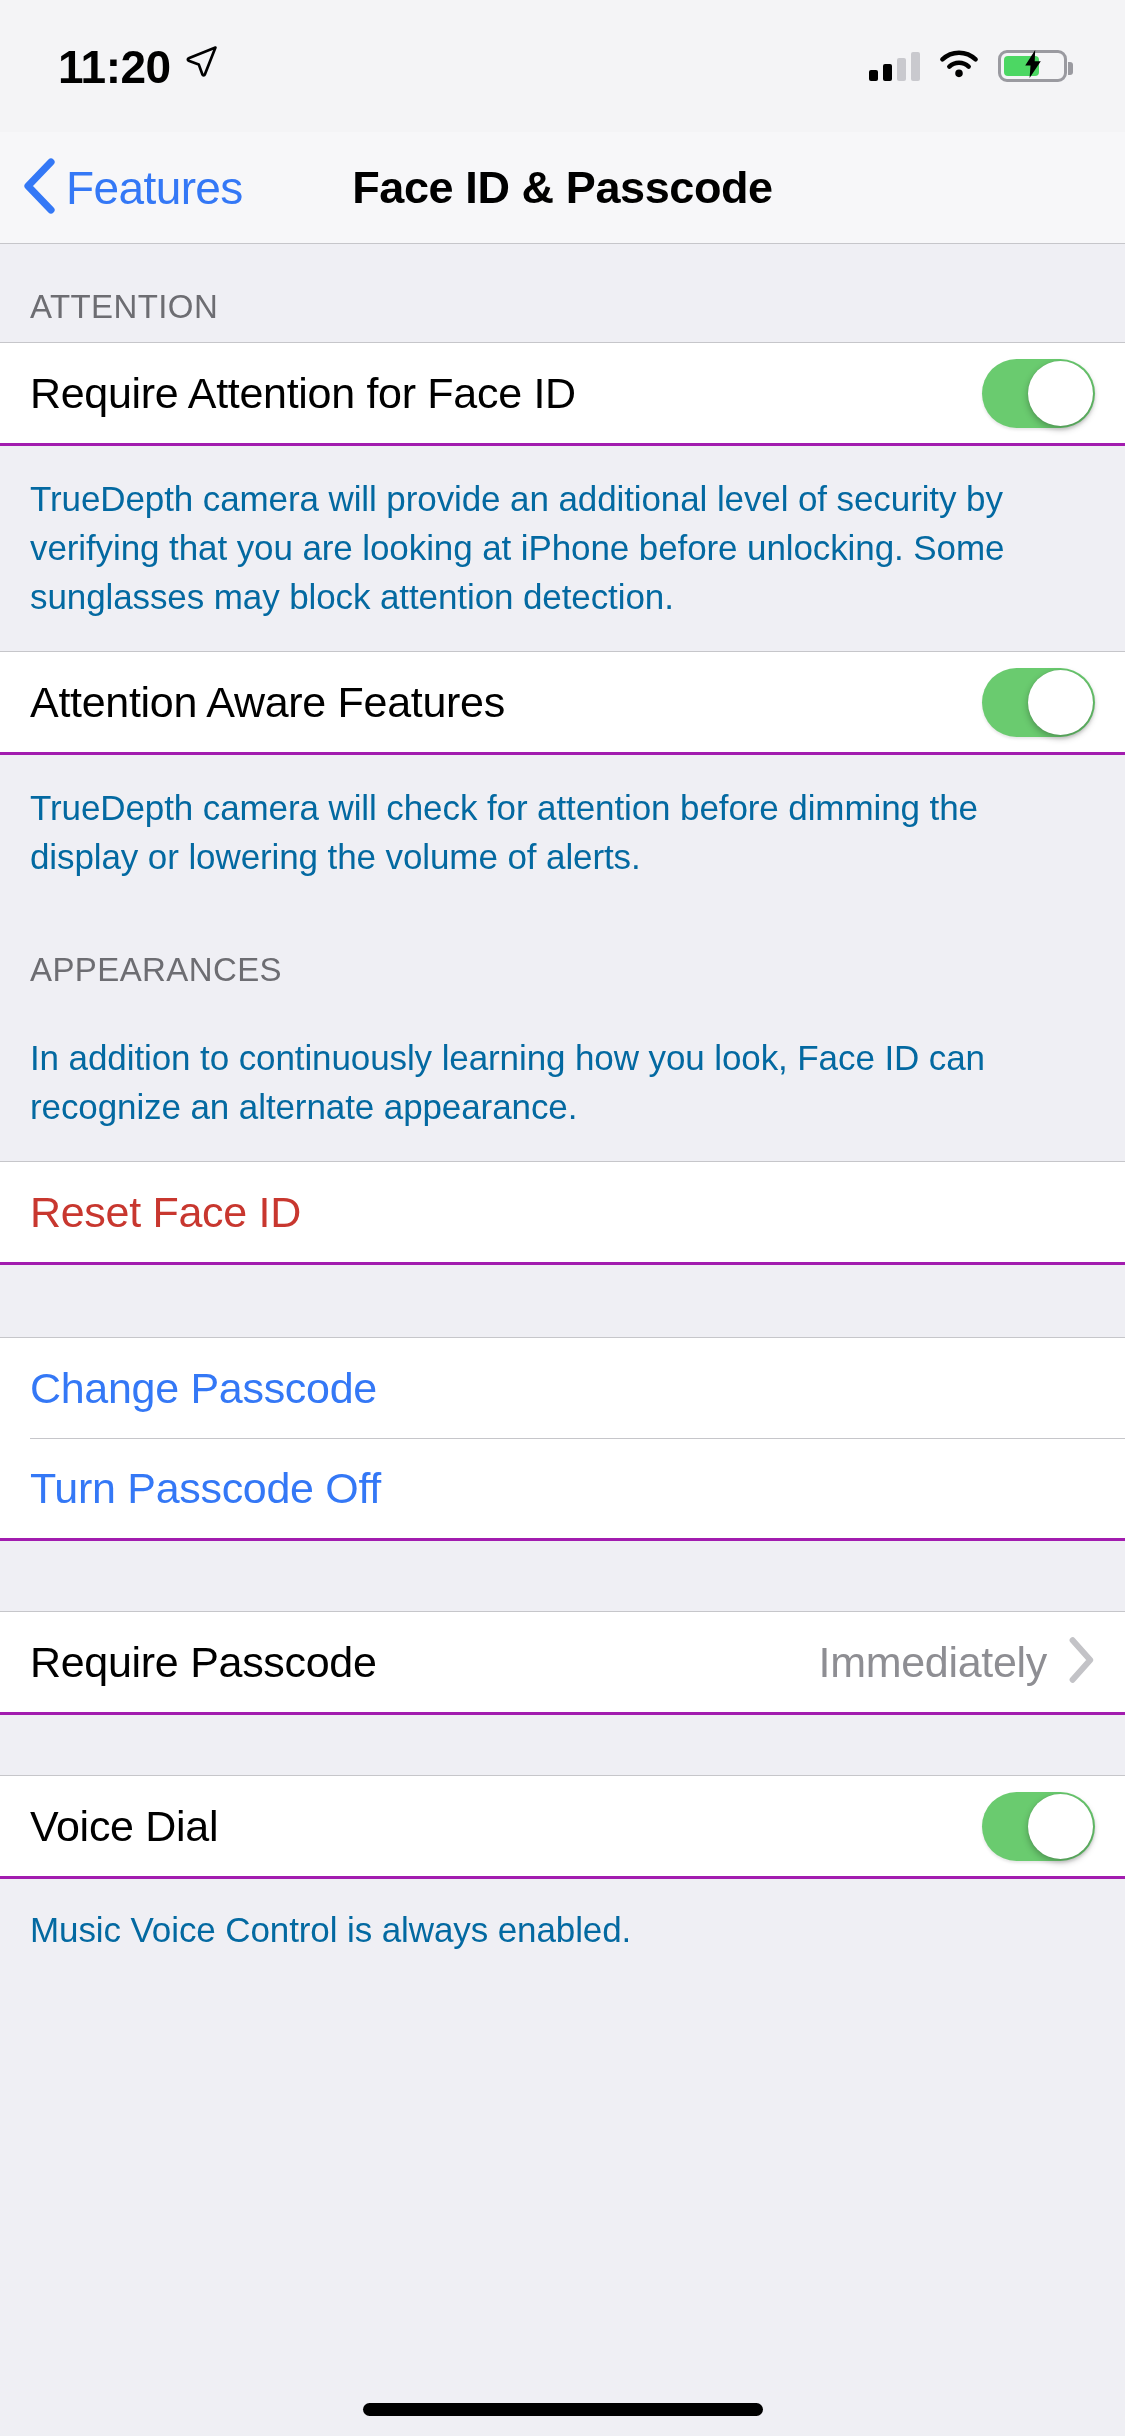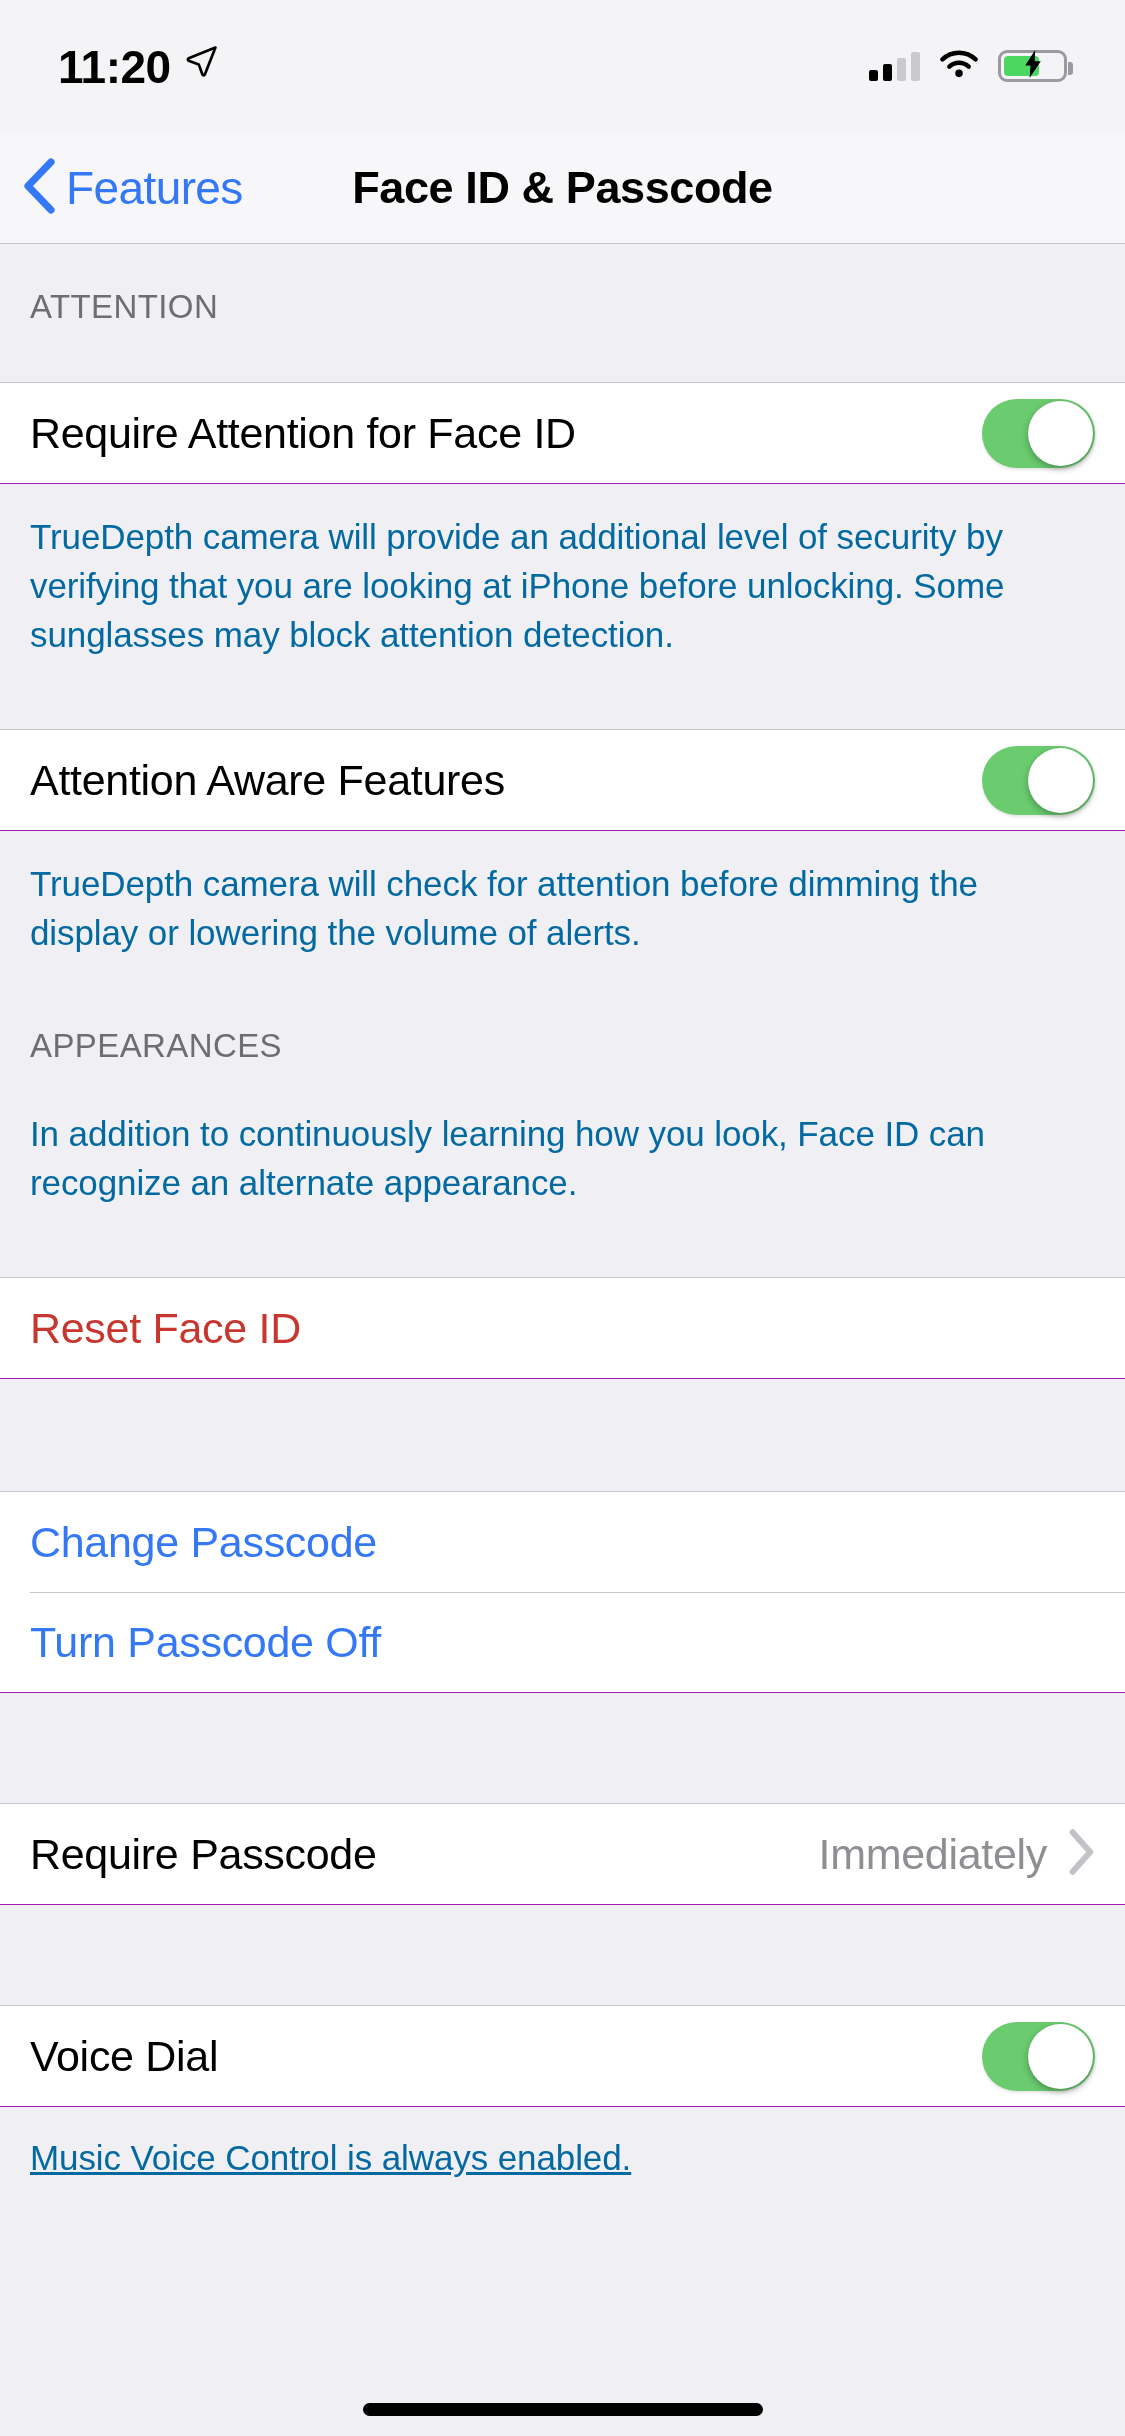--- a/index.html
+++ b/index.html
@@ -139,22 +139,21 @@
     font-size: 33px;
     color: #6D6D72;
     letter-spacing: 0.4px;
     text-transform: uppercase;
   }
   .group-header.tight { padding-top: 40px; }
 
   .cell-group {
     background: #FFFFFF;
     border-top: 1px solid #C6C6CA;
-    border-bottom: 1px solid #a21caf;
-    margin-top: 40px;
+    border-bottom: 3px solid #a21caf;
   }
 
   .cell {
     position: relative;
     display: flex;
     align-items: center;
     min-height: 100px;
     padding: 0 30px;
     background: #FFFFFF;
   }
@@ -213,21 +212,21 @@
 
   
   .group-footer {
     padding: 28px 30px 30px 30px;
     font-size: 35px;
     line-height: 49px;
     color: #0369a1;
     letter-spacing: -0.1px;
     background: #EFEFF4;
   }
-  .group-footer.top-gap { padding-top: 26px; text-decoration: underline; }
+  .group-footer.top-gap { padding-top: 26px; }
 
   .spacer { height: 72px; background: #EFEFF4; }
   .spacer.sm { height: 70px; }
   .spacer.xs { height: 60px; }
 
   
   .home-indicator {
     position: absolute;
     left: 50%;
     transform: translateX(-50%);

